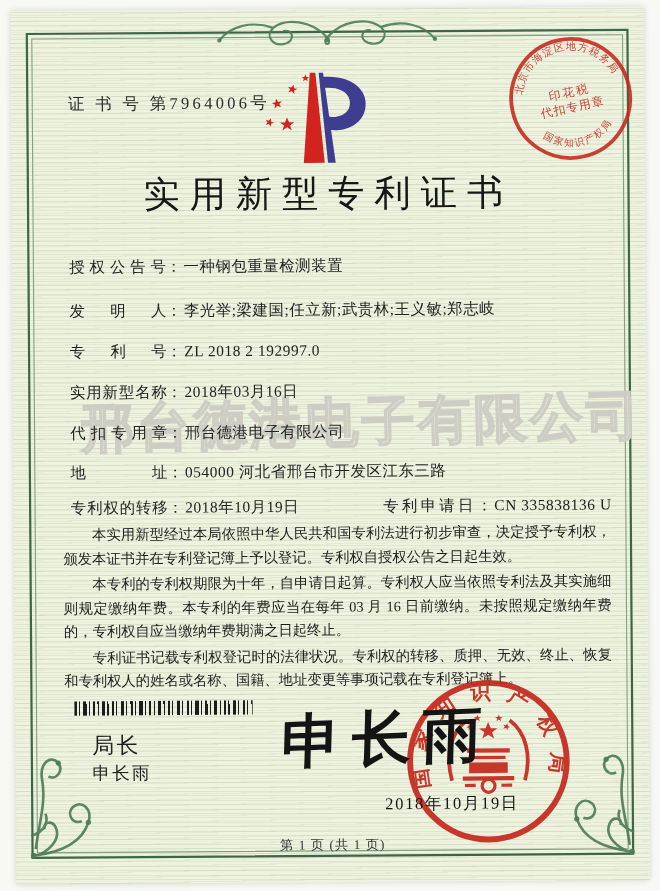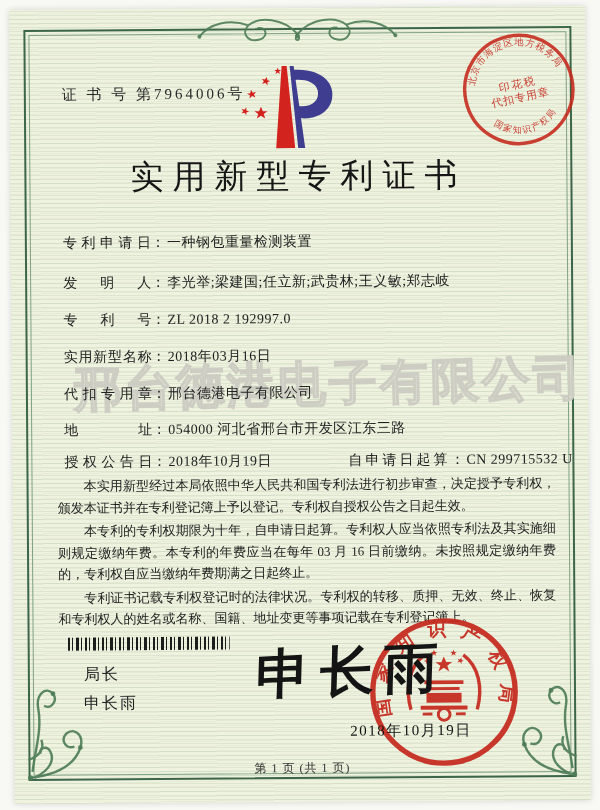--- a/index.html
+++ b/index.html
@@ -43,21 +43,21 @@
   .body-text{position:absolute;left:45px;top:466px;width:498px;z-index:2;
     font-size:13px;line-height:1.66;color:#1d1d1d;text-align:justify;}
   .body-text p{margin:0 0 2px 0;text-indent:2em;}
   .barcode{position:absolute;left:54px;top:628px;width:162px;height:13px;
     background:repeating-linear-gradient(90deg,
       #1c1c1c 0 2px, transparent 2px 4px,
       #1c1c1c 4px 5px, transparent 5px 8px,
       #1c1c1c 8px 11px, transparent 11px 13px,
       #1c1c1c 13px 14px, transparent 14px 17px);
   }
-  .sig-title{position:absolute;left:70px;top:655px;font-size:16px;letter-spacing:2px;color:#222;}
+  .sig-title{position:absolute;left:70px;top:655px;font-size:20px;letter-spacing:2px;color:#222;}
   .sig-name{position:absolute;left:70px;top:684px;font-size:16px;letter-spacing:2px;color:#222;}
   .sig-script{position:absolute;left:242px;top:628px;font-size:54px;letter-spacing:10px;
     color:#141414;font-weight:600;transform:rotate(-2deg) skewX(-4deg);z-index:4;}
   .office-seal{position:absolute;left:352px;top:607px;opacity:.92;z-index:3;}
   .seal-date{position:absolute;left:336px;top:714px;font-size:15px;letter-spacing:1.5px;color:#141414;z-index:5;}
   .footer{position:absolute;left:0;top:752px;width:100%;text-align:center;font-size:12px;color:#333;letter-spacing:1px;}
   .top-ornament{position:absolute;left:50%;top:4px;transform:translateX(-50%);}
   .corner-left{position:absolute;left:6px;bottom:18px;}
   .corner-right{position:absolute;right:6px;bottom:18px;transform:scaleX(-1);}
 </style>
@@ -148,44 +148,44 @@
         <textPath href="#taxArcBot" startOffset="50%" text-anchor="middle">国家知识产权局</textPath>
       </text>
     </svg>
 
     <div class="title">实用新型专利证书</div>
 
     <div class="watermark">邢台德港电子有限公司</div>
 
     <div class="fields">
       <div class="field-row" style="top:225px">
-        <span class="flabel">专利申请日</span><span class="fcolon">：</span><span class="fvalue">一种钢包重量检测装置</span>
+        <span class="flabel">授权公告号</span><span class="fcolon">：</span><span class="fvalue">一种钢包重量检测装置</span>
       </div>
       <div class="field-row" style="top:265px">
         <span class="flabel">发明人</span><span class="fcolon">：</span><span class="fvalue">李光举;梁建国;任立新;武贵林;王义敏;郑志岐</span>
       </div>
       <div class="field-row" style="top:302px">
         <span class="flabel">专利号</span><span class="fcolon">：</span><span class="fvalue">ZL 2018 2 192997.0</span>
       </div>
       <div class="field-row" style="top:339px">
         <span class="flabel">实用新型名称</span><span class="fcolon">：</span><span class="fvalue">2018年03月16日</span>
       </div>
       <div class="field-row" style="top:376px">
         <span class="flabel">代扣专用章</span><span class="fcolon">：</span><span class="fvalue">邢台德港电子有限公司</span>
       </div>
       <div class="field-row" style="top:412px">
         <span class="flabel">地址</span><span class="fcolon">：</span><span class="fvalue">054000 河北省邢台市开发区江东三路</span>
       </div>
       <div class="field-row" style="top:444px">
-        <span class="flabel">授权公告日</span><span class="fcolon">：</span><span class="fvalue">2018年10月19日</span>
+        <span class="flabel">专利权的转移</span><span class="fcolon">：</span><span class="fvalue">2018年10月19日</span>
       </div>
     </div>
 
     <div class="grant-no">
-      <span class="glabel">自申请日起算</span><span class="fcolon">：</span><span class="fvalue">CN 299715532 U</span>
+      <span class="glabel">专利申请日</span><span class="fcolon">：</span><span class="fvalue">CN 335838136 U</span>
     </div>
 
     <div class="body-text">
       <p>本实用新型经过本局依照中华人民共和国专利法进行初步审查，决定授予专利权，颁发本证书并在专利登记簿上予以登记。专利权自授权公告之日起生效。</p>
       <p>本专利的专利权期限为十年，自申请日起算。专利权人应当依照专利法及其实施细则规定缴纳年费。本专利的年费应当在每年 03 月 16 日前缴纳。未按照规定缴纳年费的，专利权自应当缴纳年费期满之日起终止。</p>
       <p>专利证书记载专利权登记时的法律状况。专利权的转移、质押、无效、终止、恢复和专利权人的姓名或名称、国籍、地址变更等事项记载在专利登记簿上。</p>
     </div>
 
     <div class="barcode"></div>
 

